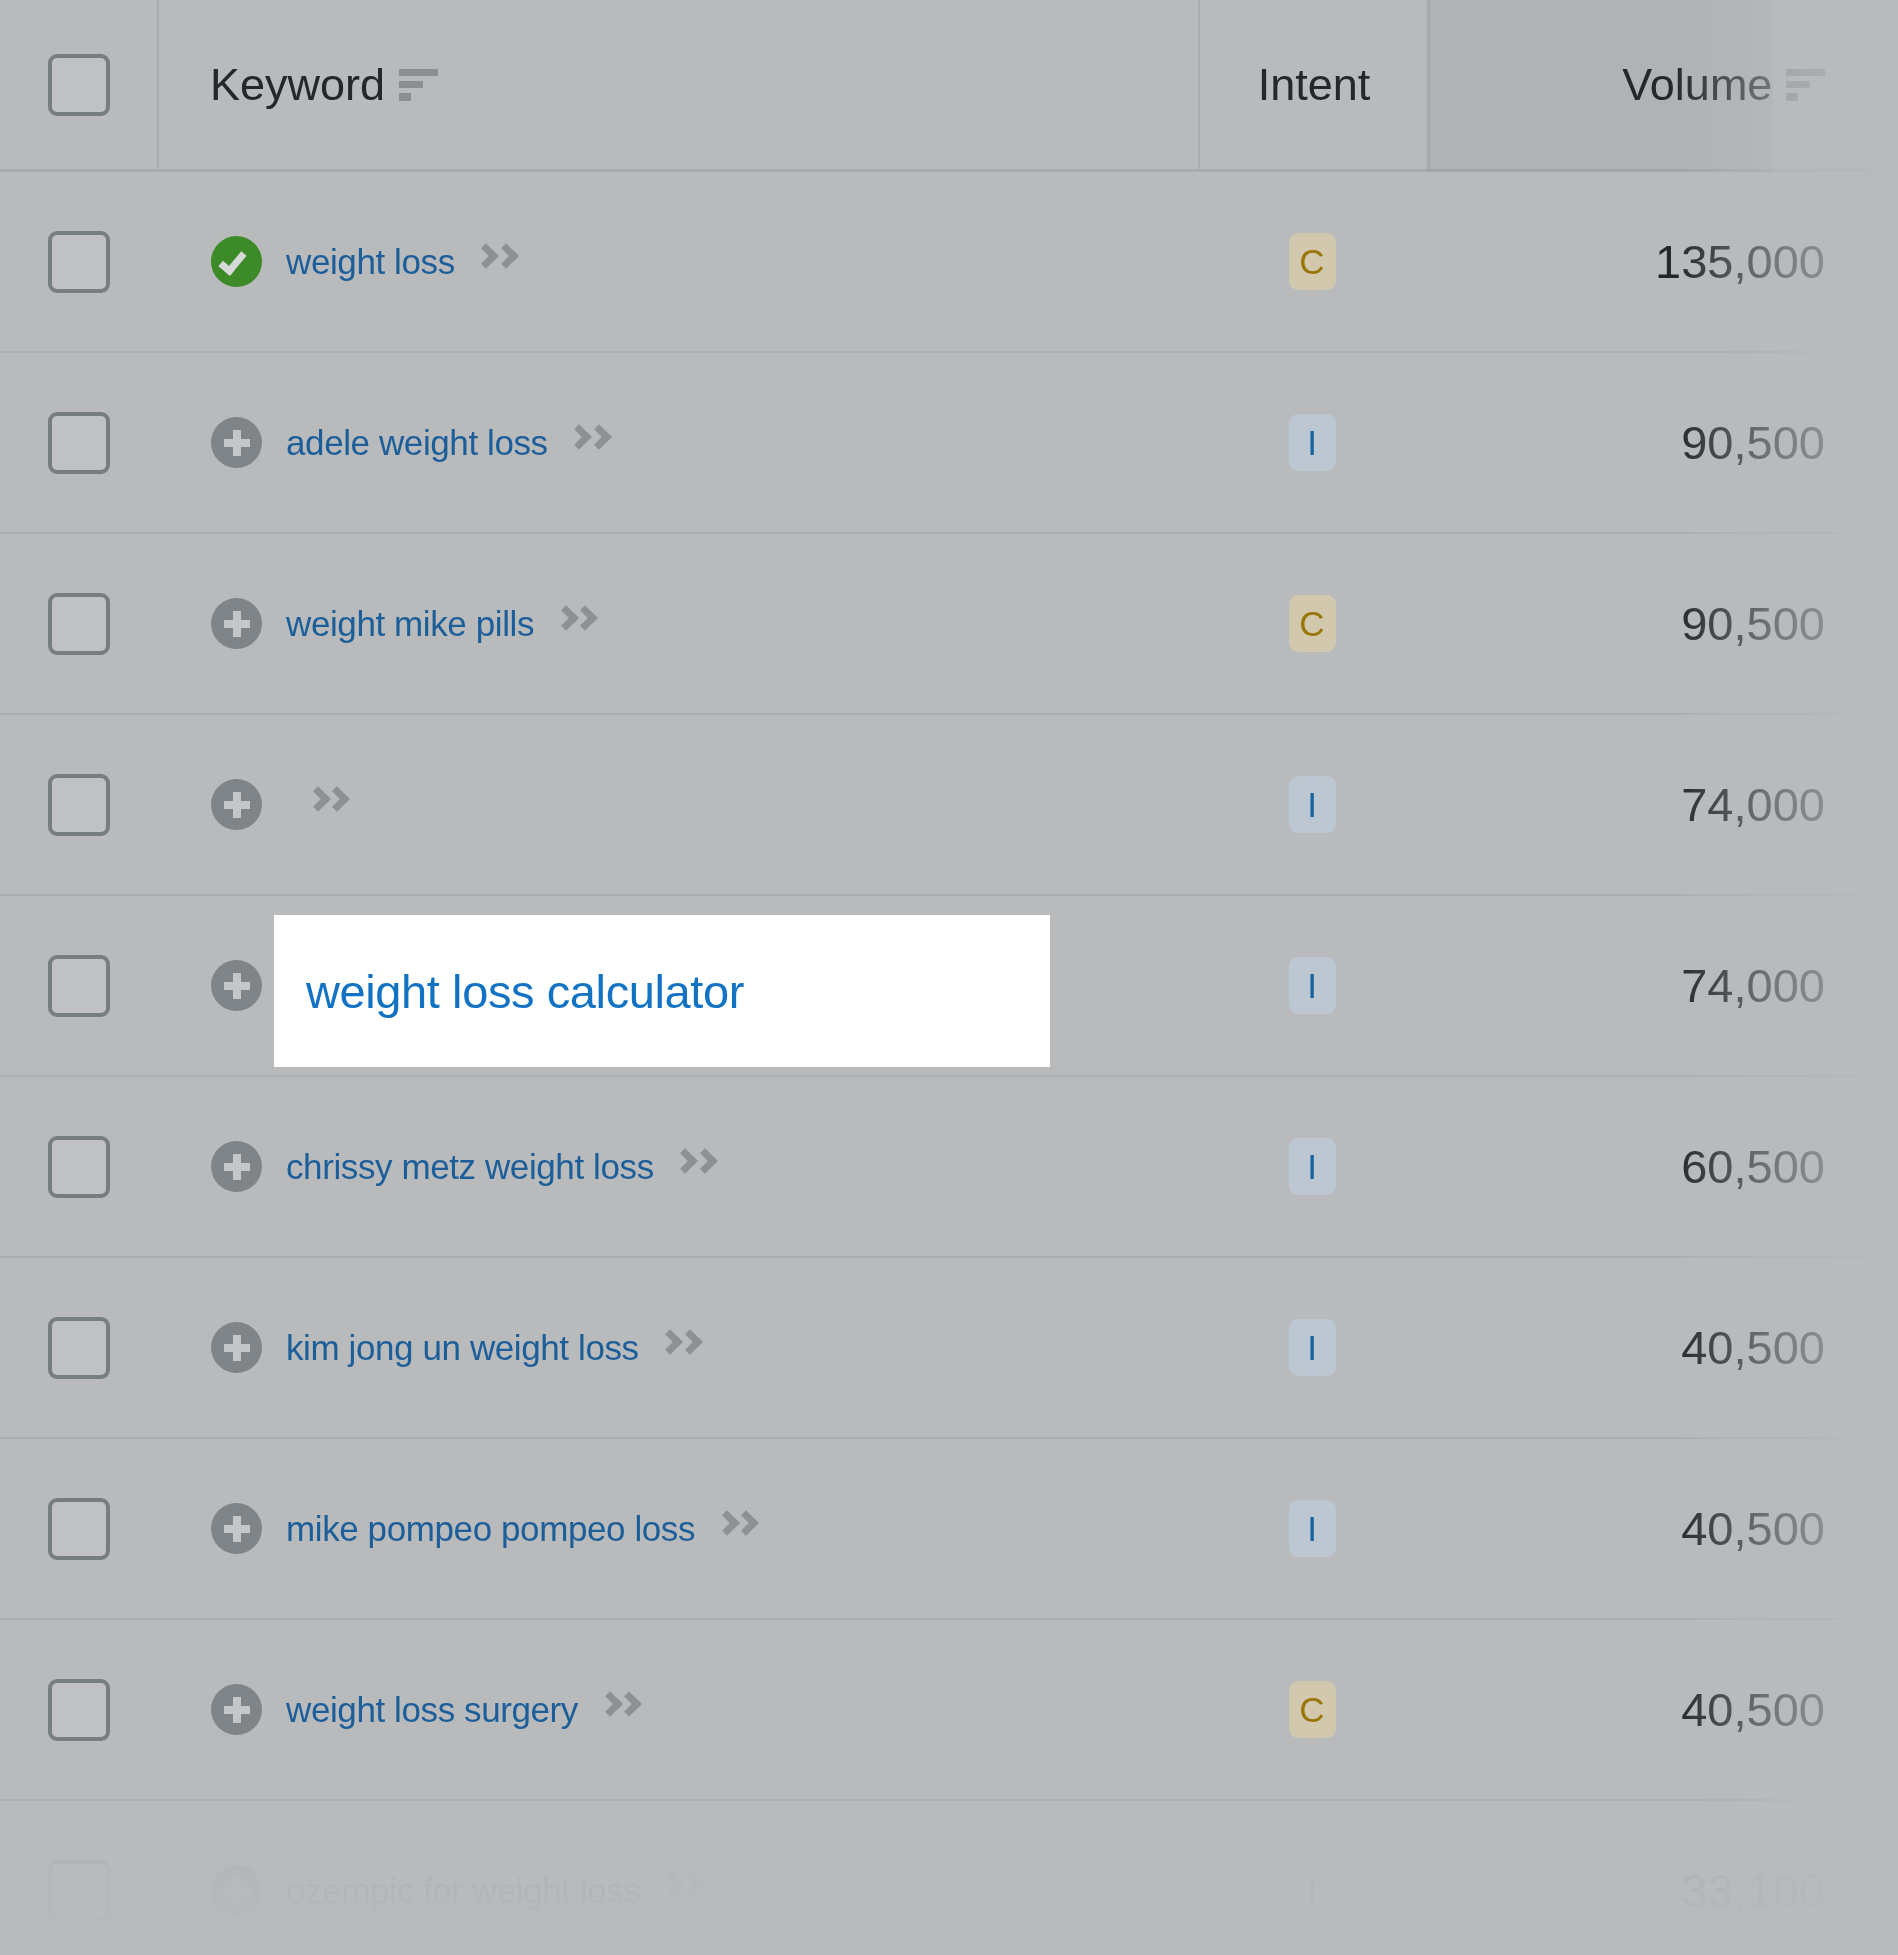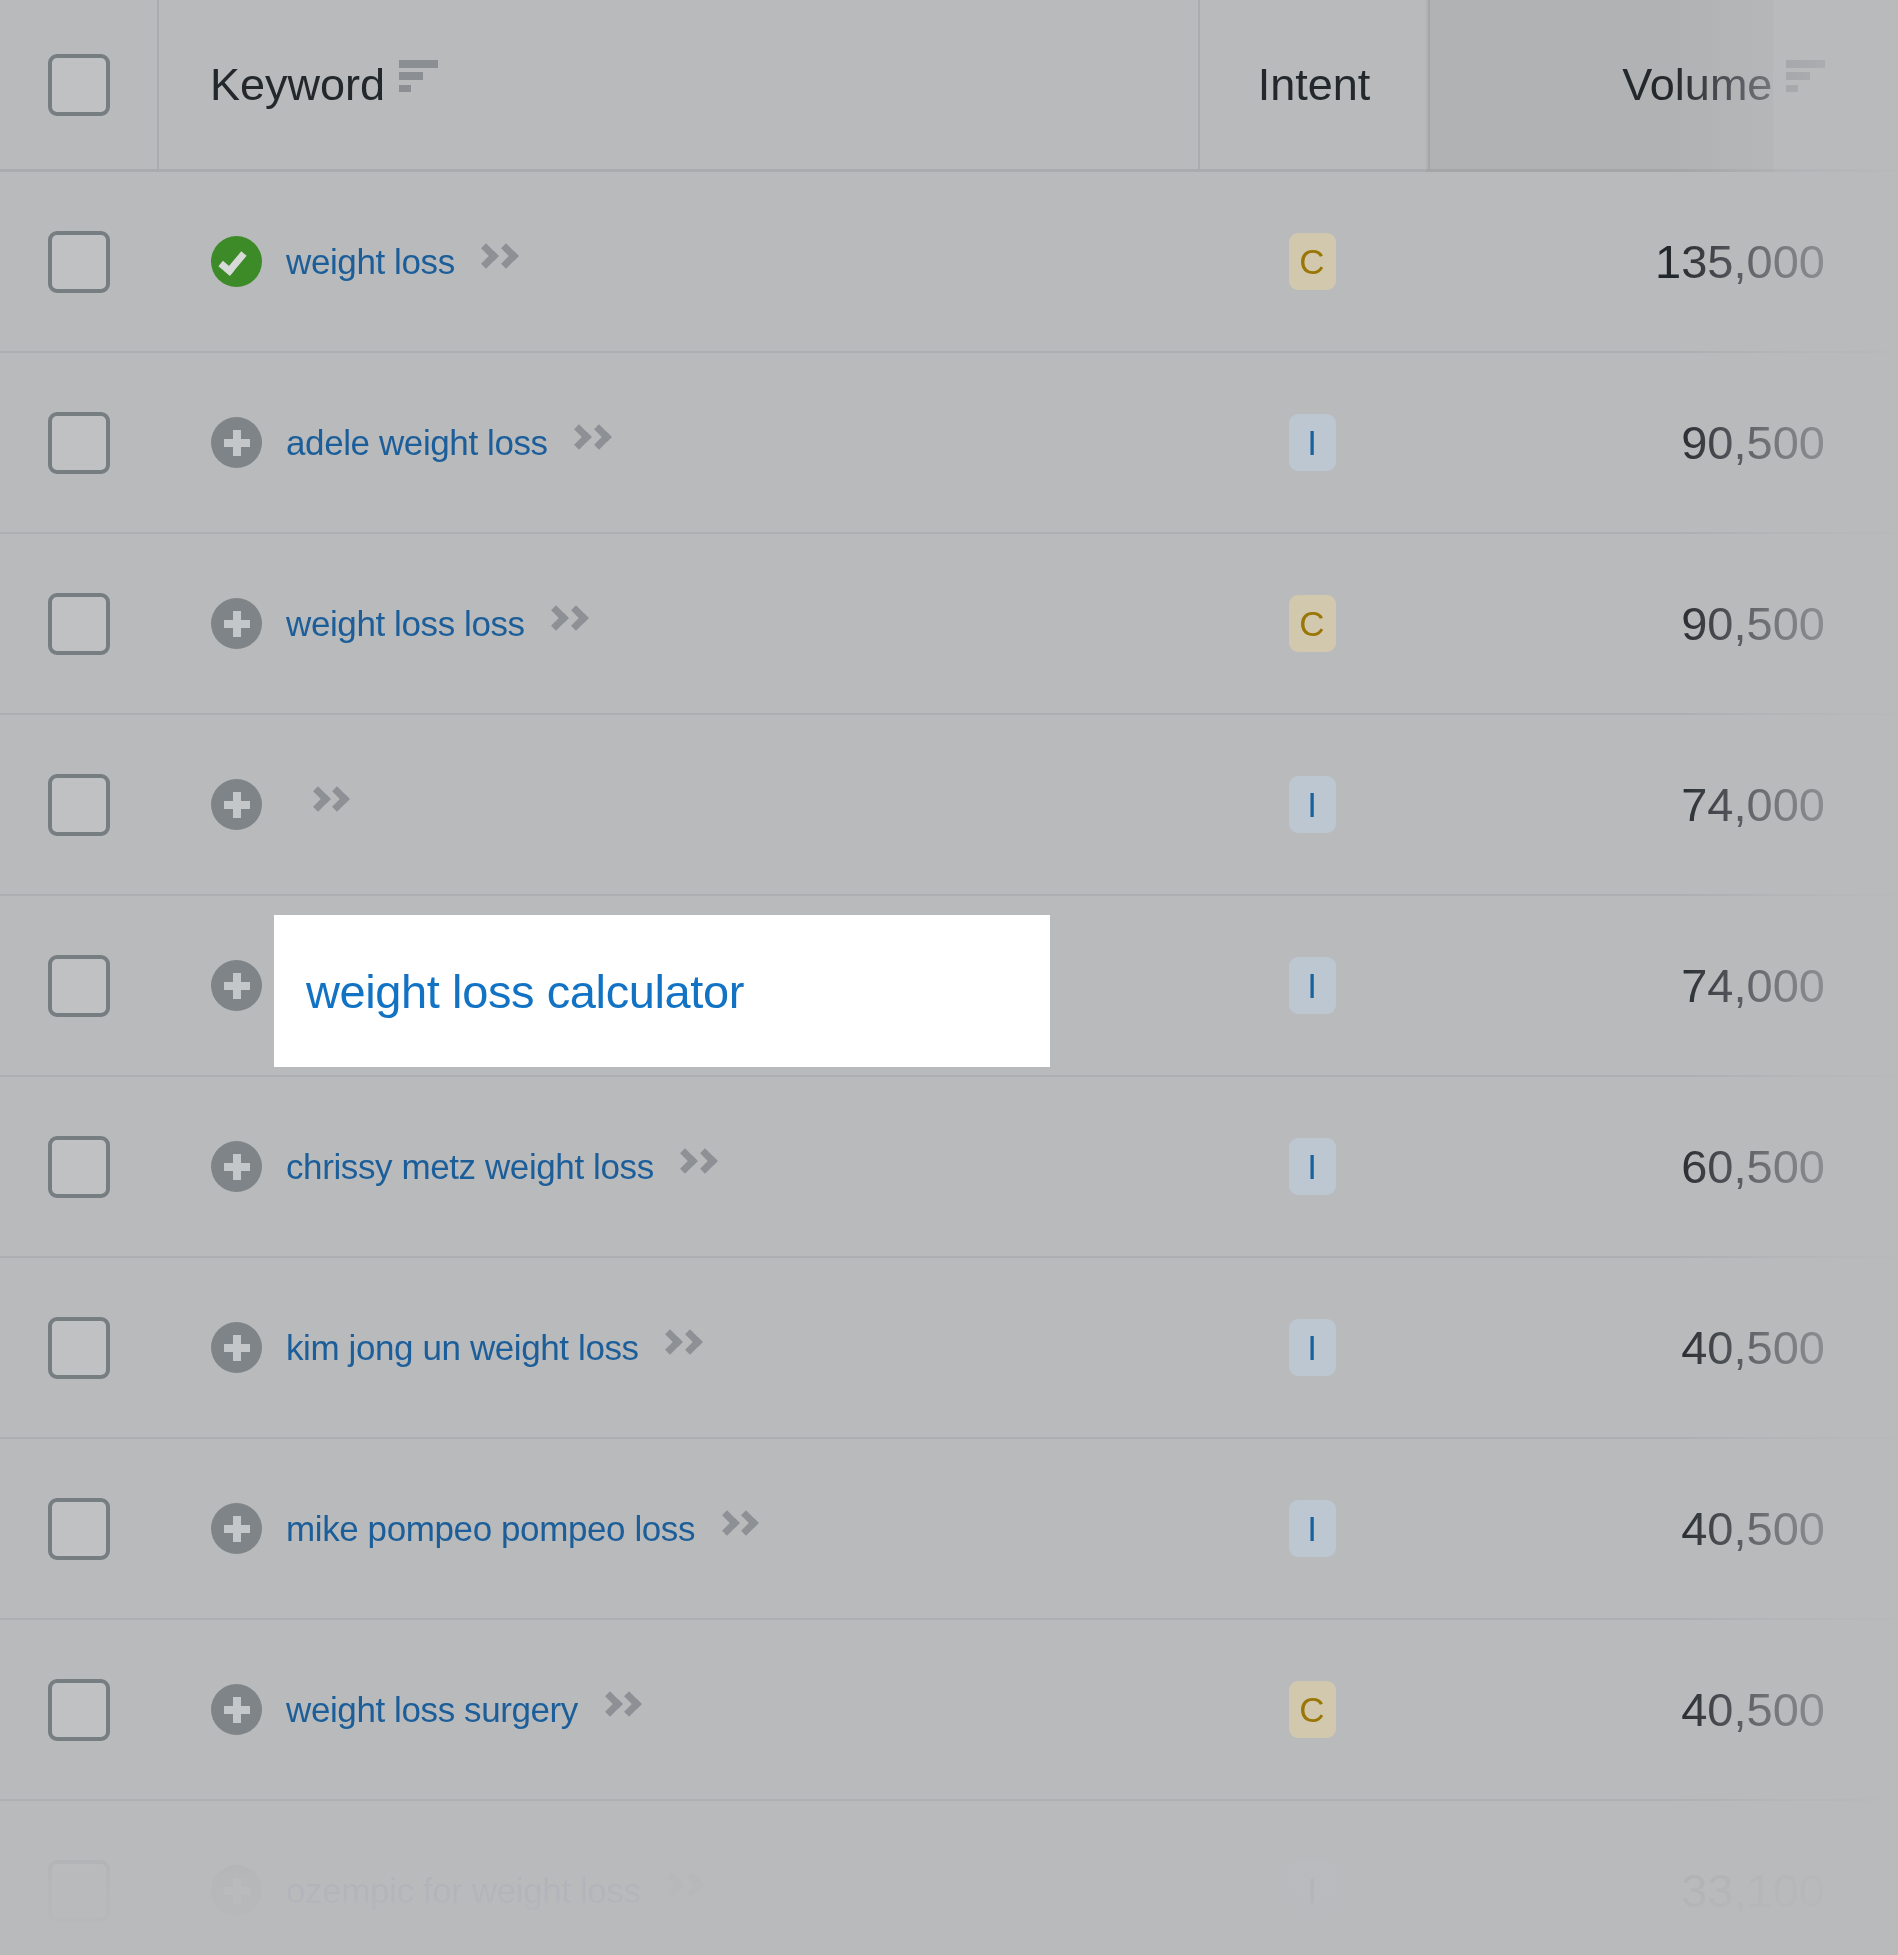--- a/index.html
+++ b/index.html
@@ -85,21 +85,21 @@
   .hdr-label {
     font-size: 45px;
     color: #23282d;
     letter-spacing: 0px;
     white-space: nowrap;
   }
   .header-row .cell-keyword { padding-left: 51px; justify-content: flex-start; }
   .header-row .cell-volume  { justify-content: flex-end; padding-right: 74px; }
   .header-row .cell-intent  { justify-content: center; }
 
-  .hdr-inner { display:flex; align-items:flex-start; gap: 13.6px; }
+  .hdr-inner { display:flex; align-items:center; gap: 13.6px; }
 
   
   .vol-hover-tint {
     position: absolute;
     left: 1426px;
     top: 0;
     width: 347px;
     height: 172px;
     background: rgba(120,122,126,0.12);
     pointer-events: none;
@@ -338,21 +338,21 @@
         <span class="vol-text">90,500</span>
       </div>
     </div>
 
     <div class="row data-row">
       <div class="cell-check">
         <div class="checkbox"></div>
       </div>
       <div class="cell-keyword">
         <span class="kw-icon plus"></span>
-        <span class="kw-text">weight loss loss</span>
+        <span class="kw-text">weight mike pills</span>
         <span class="chevrons">
             <b></b>
             <b></b>
           </span>
       </div>
       <div class="cell-intent">
         <span class="intent-badge C">C</span>
       </div>
       <div class="cell-volume">
         <span class="vol-text">90,500</span>

